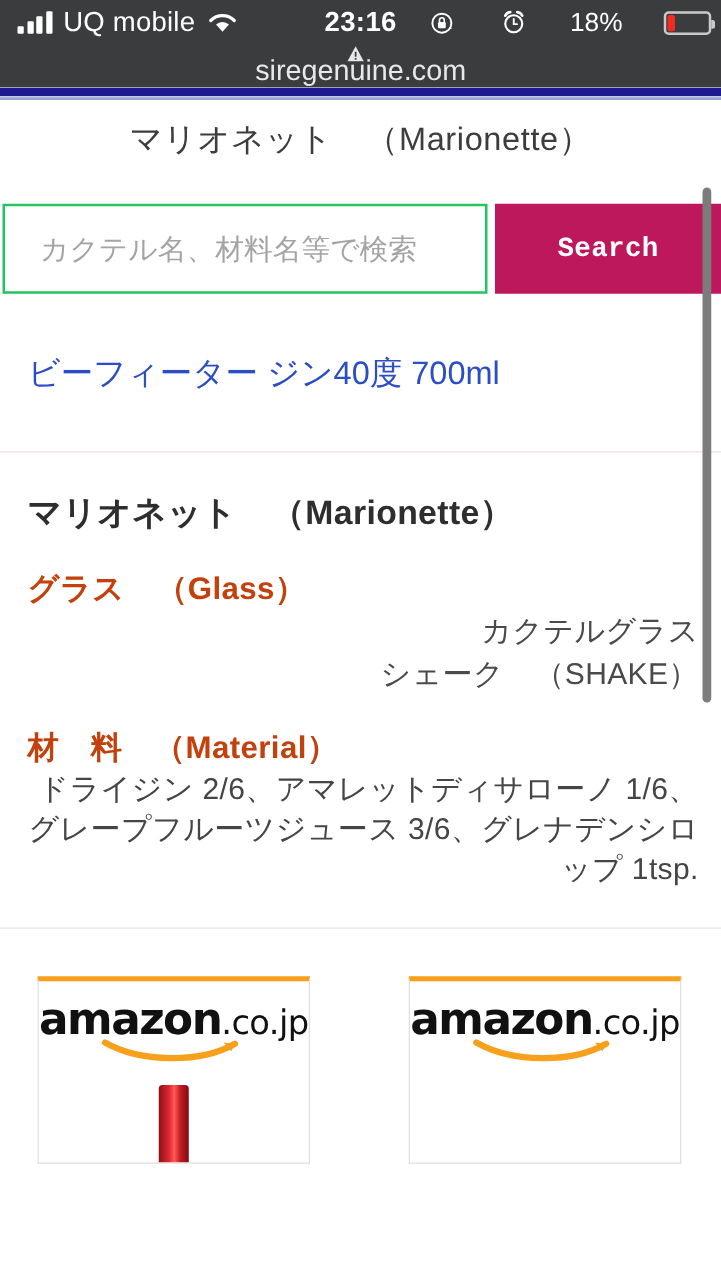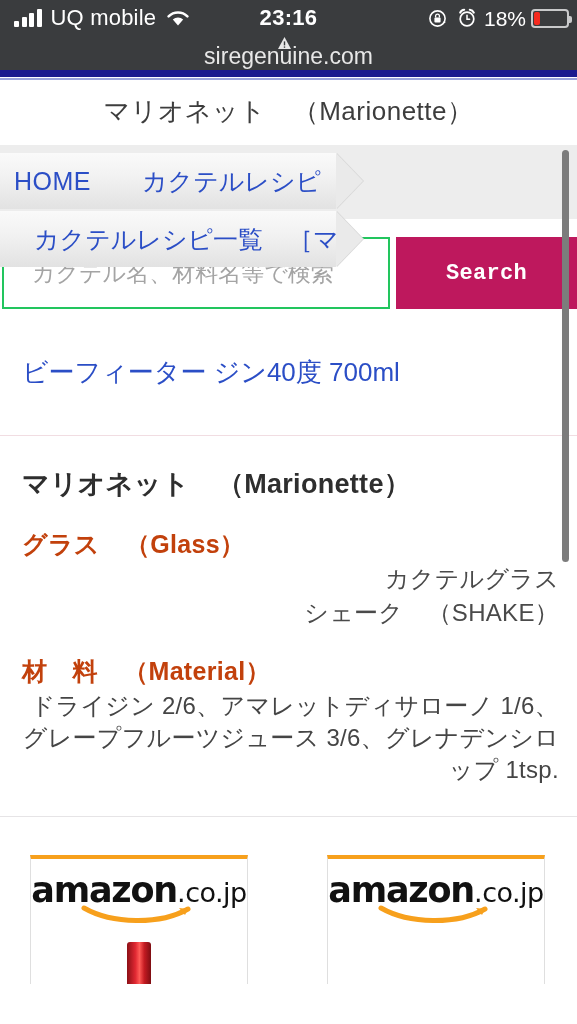--- a/index.html
+++ b/index.html
@@ -75,20 +75,21 @@
     font-weight: bold;
     line-height: 30px;
     letter-spacing: 0.3px;
   }
   .sb-right {
     position: absolute;
     right: 8px; top: 3px;
     display: flex;
     align-items: center;
     height: 30px;
+    gap: 28px;
   }
   .rotlock {
     width: 19px; height: 19px;
     margin-right: 10px;
   }
   .alarm {
     width: 20px; height: 20px;
     margin-right: 7px;
   }
   .batt-pct {
@@ -421,36 +422,20 @@
     </div>
   </div>
 
   <div class="page">
 
     <div class="navyband"></div>
     <div class="navyband2"></div>
 
     <div class="pagetitle">マリオネット　（Marionette）</div>
 
-    <div class="bc-wrap">
-      <div class="bc-row">
-        <div class="crumb crumb-home">
-          <span class="tiplabel">HOME</span>
-          <span class="arrow"></span>
-        </div>
-        <div class="crumb crumb-2">
-          <span class="tiplabel">カクテルレシピ</span>
-          <span class="arrow"></span>
-        </div>
-        <div class="crumb crumb-3">
-          <span class="tiplabel">カクテルレシピ一覧　［マ］</span>
-          <span class="arrow"></span>
-        </div>
-      </div>
-    </div>
 
     <div class="search-row">
       <input class="search-input" type="text" placeholder="カクテル名、材料名等で検索" style="">
       <button class="search-btn">Search</button>
     </div>
 
     <a class="aff-link">ビーフィーター ジン40度 700ml</a>
 
     <div class="rule-pink"></div>
 

